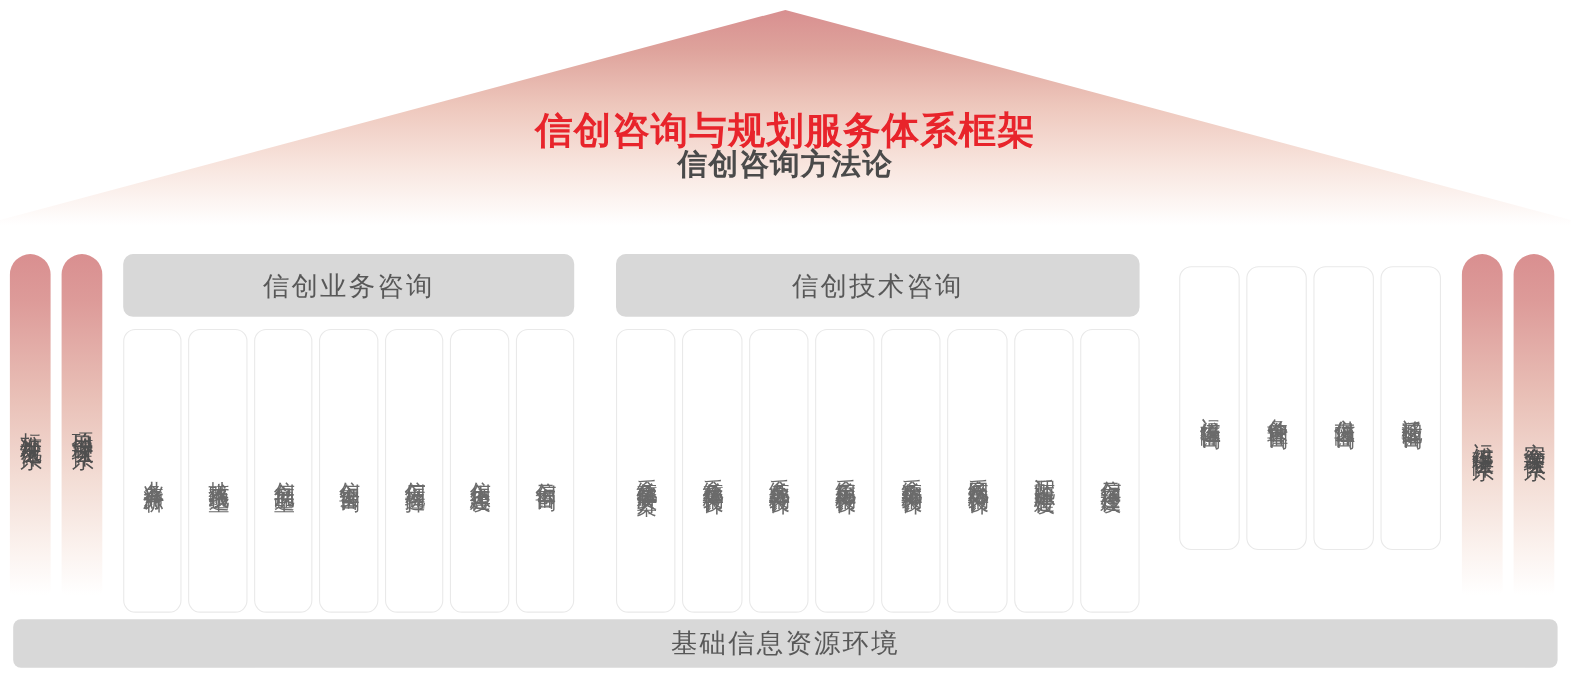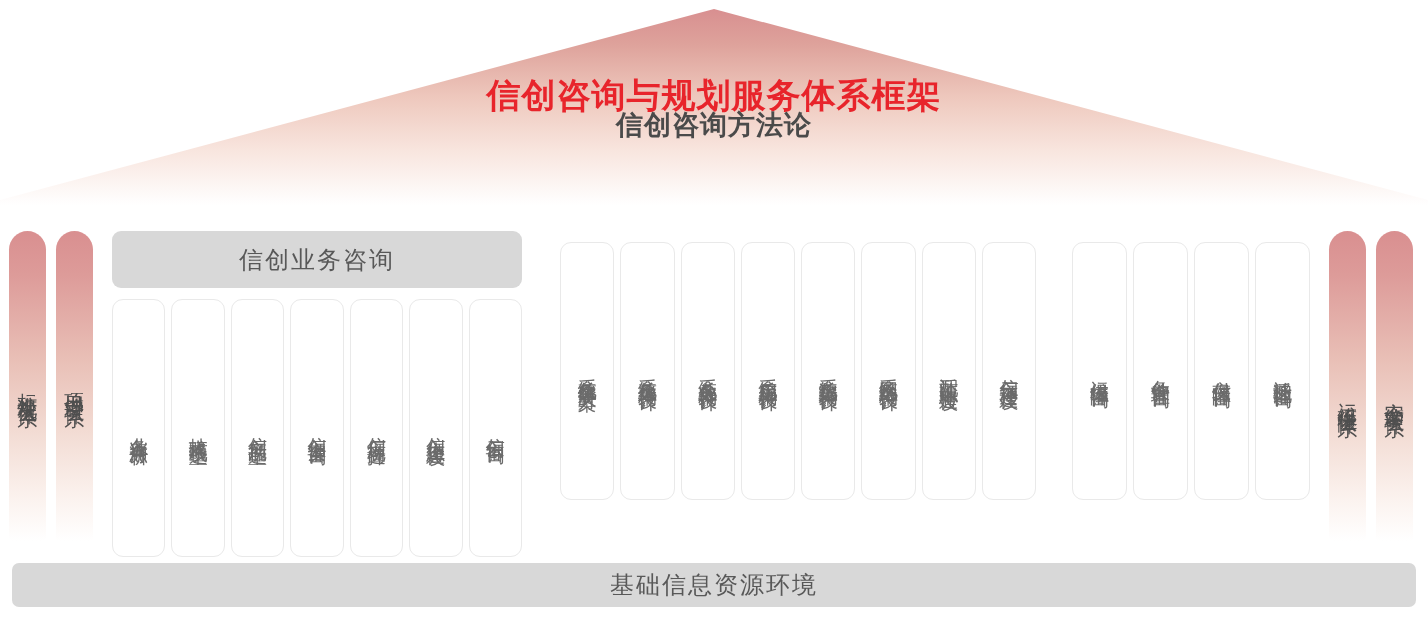--- a/index.html
+++ b/index.html
@@ -27,21 +27,21 @@
 
   
   .title-wrap {
     position: absolute;
     left: 0;
     top: 0;
     width: 1428px;
     text-align: center;
   }
   .main-title {
-    margin-top: 78px;
+    margin-top: 102px;
     font-size: 34px;
     font-weight: bold;
     color: #e8242b;
     letter-spacing: 1px;
     line-height: 1;
   }
   .sub-title {
     font-size: 27px;
     font-weight: bold;
     color: #4a4a4a;
@@ -203,20 +203,21 @@
     <div class="item-card">
         <span class="item-label">信创生态建设</span>
       </div>
     <div class="item-card">
         <span class="item-label">信创云咨询</span>
       </div>
   </div>
 </div>
 
 <div class="group technical">
+  <div class="group-header">信创技术咨询</div>
   <div class="group-items">
     <div class="item-card">
         <span class="item-label">系统整体解决方案</span>
       </div>
     <div class="item-card">
         <span class="item-label">系统整体架构设计</span>
       </div>
     <div class="item-card">
         <span class="item-label">系统业务架构设计</span>
       </div>

